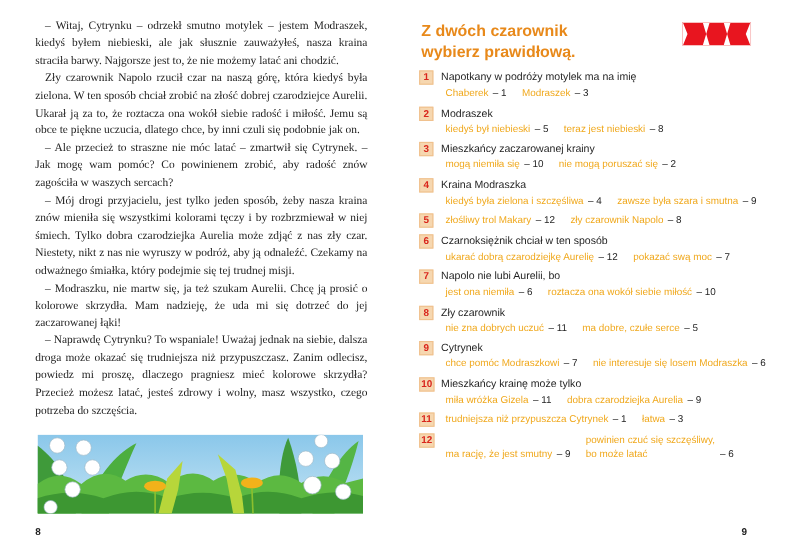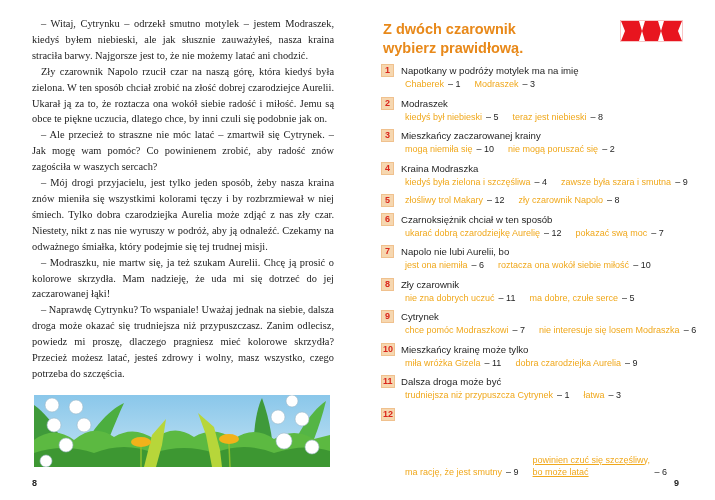--- a/index.html
+++ b/index.html
@@ -40,23 +40,23 @@
   .questions { position: absolute; left: 381px; top: 64px; width: 320px; }
   .q { position: relative; padding-left: 20px; margin-bottom: 6px; }
   .q-badge {
     position: absolute; left: 0; top: 0; min-width: 13px; height: 13px; padding: 0 1px;
     background: #f6d7b0; border: 1px solid #f0c18e;
     color: #d9261c; font-weight: bold; font-size: 9px; line-height: 11px; text-align: center;
   }
   .q-text { font-size: 9.6px; line-height: 13px; color: #1f1f1f; }
   .q-options { font-size: 9px; line-height: 12.5px; margin-top: 1px; padding-left: 4px; white-space: nowrap; }
   .opt { display: inline-block; margin-right: 14px; vertical-align: bottom; }
-  .opt-text { color: #f0a81c; margin-top: 46px; }
+  .opt-text { color: #f0a81c; }
   .opt-val { color: #1f1f1f; margin-left: 4px; }
-  .opt-multi .opt-text { display: inline-block; white-space: normal; text-decoration: underline; }
+  .opt-multi .opt-text { display: inline-block; white-space: normal; }
 </style>
 </head>
 <body>
 
 <div class="page page-left">
   <div class="story">
     <p>– Witaj, Cytrynku – odrzekł smutno motylek – jestem Modraszek, kiedyś byłem niebieski, ale jak słusznie zauważyłeś, nasza kraina straciła barwy. Najgorsze jest to, że nie możemy latać ani chodzić.</p>
     <p>Zły czarownik Napolo rzucił czar na naszą górę, która kiedyś była zielona. W ten sposób chciał zrobić na złość dobrej czarodziejce Aurelii. Ukarał ją za to, że roztacza ona wokół siebie radość i miłość. Jemu są obce te piękne uczucia, dlatego chce, by inni czuli się podobnie jak on.</p>
     <p>– Ale przecież to straszne nie móc latać – zmartwił się Cytrynek. – Jak mogę wam pomóc? Co powinienem zrobić, aby radość znów zagościła w waszych sercach?</p>
     <p>– Mój drogi przyjacielu, jest tylko jeden sposób, żeby nasza kraina znów mieniła się wszystkimi kolorami tęczy i by rozbrzmiewał w niej śmiech. Tylko dobra czarodziejka Aurelia może zdjąć z nas zły czar. Niestety, nikt z nas nie wyruszy w podróż, aby ją odnaleźć. Czekamy na odważnego śmiałka, który podejmie się tej trudnej misji.</p>
@@ -170,21 +170,20 @@
       <div class="q-text">Cytrynek</div>
       <div class="q-options"><span class="opt"><span class="opt-text">chce pomóc Modraszkowi</span><span class="opt-val">– 7</span></span><span class="opt"><span class="opt-text">nie interesuje się losem Modraszka</span><span class="opt-val">– 6</span></span></div>
     </div>
     <div class="q">
       <span class="q-badge">10</span>
       <div class="q-text">Mieszkańcy krainę może tylko</div>
       <div class="q-options"><span class="opt"><span class="opt-text">miła wróżka Gizela</span><span class="opt-val">– 11</span></span><span class="opt"><span class="opt-text">dobra czarodziejka Aurelia</span><span class="opt-val">– 9</span></span></div>
     </div>
     <div class="q">
       <span class="q-badge">11</span>
-      <div class="q-text">Dalsza droga może być</div>
       <div class="q-options"><span class="opt"><span class="opt-text">trudniejsza niż przypuszcza Cytrynek</span><span class="opt-val">– 1</span></span><span class="opt"><span class="opt-text">łatwa</span><span class="opt-val">– 3</span></span></div>
     </div>
     <div class="q">
       <span class="q-badge">12</span>
       <div class="q-options"><span class="opt"><span class="opt-text">ma rację, że jest smutny</span><span class="opt-val">– 9</span></span><span class="opt opt-multi"><span class="opt-text" style="width: 118px;">powinien czuć się szczęśliwy, bo może latać</span><span class="opt-val">– 6</span></span></div>
     </div>
   </div>
 
 <div class="page-number pn-right">9</div>
 

